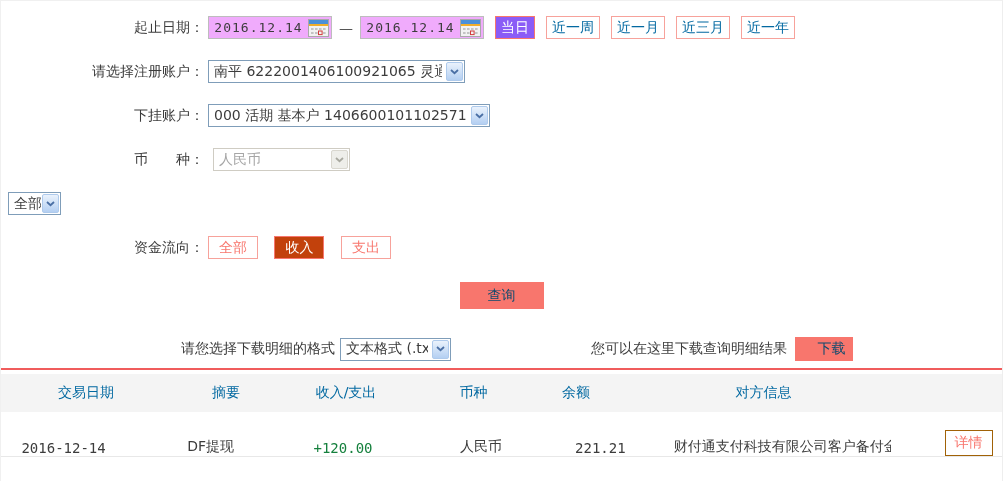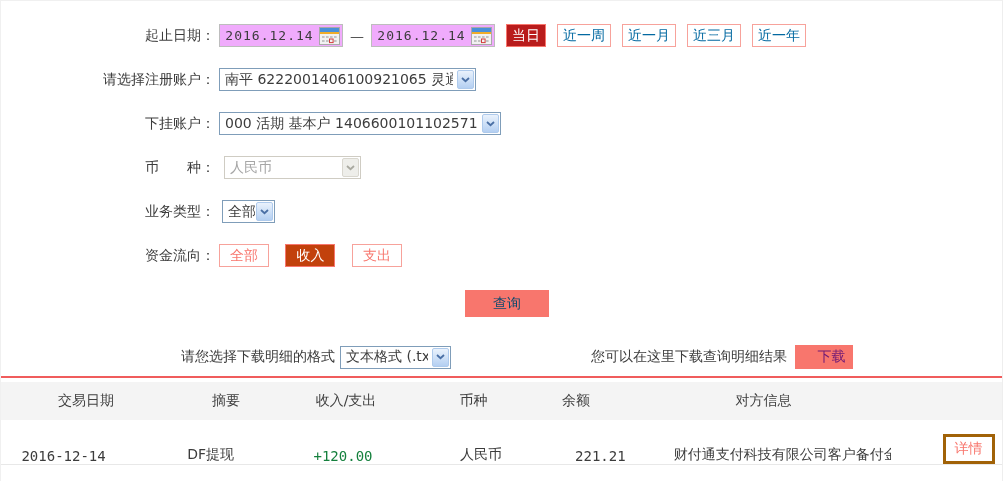--- a/index.html
+++ b/index.html
@@ -1,67 +1,67 @@
 <!DOCTYPE html>
 <html><head>
 <meta charset="utf-8">
 <style>
   * { margin:0; padding:0; box-sizing:border-box; }
   html,body { width:1003px; height:481px; background:#fff; overflow:hidden; }
   body { font-family:"DejaVu Sans","Liberation Sans",sans-serif; font-size:14px; color:#3c3c3c; }
   .page { width:1003px; height:481px; background:#fff; border-top:1px solid #f0f0f0; border-left:1px solid #f0f0f0; border-right:1px solid #eee; position:relative; }
 
   
-  .form { padding-top:23px;margin-left:11px; }
+  .form { padding-top:15px; }
   .frow { display:flex; align-items:center; height:23px; margin-bottom:21px; }
   .flabel { width:203px; text-align:right; color:#3c3c3c; flex:none; white-space:nowrap; }
   .frow > .ctrl { margin-left:4px; }
 
   .mono { font-family:"DejaVu Sans Mono","Liberation Mono",monospace; }
 
   
   .datebox { width:124px; height:23px; border:1px solid #bdbdbd; background:#f0abfc; display:inline-flex; align-items:center; cursor:pointer; }
   .datebox .val { flex:1; text-align:center; font-size:13px; letter-spacing:1px; }
   .dash { margin:0 7px; color:#555; }
 
   
   .quick { display:inline-flex; margin-left:11px; }
   .qbtn { height:23px; padding:0 5px; margin-right:11px; background:#fff; border:1px solid #f7a29b; color:#0369a1; font-size:14px; line-height:21px; cursor:pointer; white-space:nowrap; }
-  .qbtn.active { background:#b91c1c; border-color:#f8766d; color:#fff; }
+  .qbtn.active { background:#8b5cf6; border-color:#f8766d; color:#fff; }
 
   
   .xpsel { height:23px; border:1px solid #7f9db9; background:#fff; display:inline-flex; align-items:center; padding-left:5px; cursor:pointer; }
   .xpsel .txt { flex:1; white-space:nowrap; overflow:hidden; }
   .xpsel .arrow { width:17px; height:19px; margin:1px 1px 1px 4px; flex:none; border:1px solid #aecaec; border-radius:2px; background:linear-gradient(#eaf2fc,#cfe1f7 50%,#b4cff2); display:flex; align-items:center; justify-content:center; }
   .xpsel.disabled { border-color:#cfccc3; color:#a6a6a6; cursor:default; }
   .xpsel.disabled .arrow { border-color:#d9d7cf; background:#eeeeea; }
 
   
   .flow-btn { height:23px; min-width:40px; padding:0 10px; margin-right:12px; background:#fff; border:1px solid #f7a29b; color:#f8766d; font-size:14px; cursor:pointer; }
   .flow-btn.active { background:#c2410c; border-color:#f8766d; color:#fff; }
 
   .query-row { display:flex; justify-content:center; margin-top:23px; }
   .query-btn { width:84px; height:27px; background:#f8766d; color:#0c4a6e; border:none; font-size:14px; cursor:pointer; }
 
   
   .dl-bar { display:flex; align-items:center; margin-top:28px; padding-left:180px; height:24px; }
   .dl-bar .fmt-sel { width:111px; margin-left:5px; }
   .dl-hint { margin-left:140px; white-space:nowrap; }
-  .dl-btn { width:58px; height:24px; margin-left:8px; background:#f8766d; color:#701a75; border:none; font-size:14px; cursor:pointer;padding-left:15px; }
+  .dl-btn { width:58px; height:24px; margin-left:8px; background:#f8766d; color:#0c4a6e; border:none; font-size:14px; cursor:pointer;padding-left:15px; }
 
   
   .divider { height:2px; background:#f05c5c; margin-top:7px; }
-  .thead { display:flex; align-items:center; height:38px; margin-top:4px; background:#f4f4f4; color:#404040; }
+  .thead { display:flex; align-items:center; height:38px; margin-top:4px; background:#f4f4f4; color:#0369a1; }
   .trow { display:flex; align-items:flex-end; height:45px; background:#fff; border-bottom:1px solid #e8e8e8;gap:44px; }
   .c { text-align:center; white-space:nowrap; overflow:hidden; }
   .c1 { width:170px; } .c2 { width:110px; } .c3 { width:130px; }
   .c4 { width:125px; } .c5 { width:80px; }  .c6 { width:295px; }
   .c7 { width:91px; }
   .amount-in { color:#15803d; }
-  .detail-btn { padding:3px 9px; background:#fff; border:3px solid #a16207; color:#f8766d; font-size:14px; cursor:pointer; }
+  .detail-btn { padding:3px 9px; background:#fff; border:1px solid #a16207; color:#f8766d; font-size:14px; cursor:pointer; }
 </style>
 </head>
 <body>
 
 <div class="page">
 
   <div class="form">
 
     <div class="frow">
       <span class="flabel">起止日期：</span>
@@ -141,21 +141,20 @@
         <span class="txt">人民币</span>
         <span class="arrow">
           <svg width="9" height="6" viewBox="0 0 9 6">
               <path d="M1 1l3.5 3.2L8 1" stroke="#a9a9a0" stroke-width="1.8" fill="none"></path>
             </svg>
         </span>
       </span>
     </div>
 
     <div class="frow">
-      <span class="flabel">业务类型：</span>
       <span class="ctrl xpsel" style="width:53px;margin-left:7px;">
         <span class="txt">全部</span>
         <span class="arrow" style="margin-left:1px;">
           <svg width="9" height="6" viewBox="0 0 9 6">
               <path d="M1 1l3.5 3.2L8 1" stroke="#4a6fa5" stroke-width="1.8" fill="none"></path>
             </svg>
         </span>
       </span>
     </div>
 

